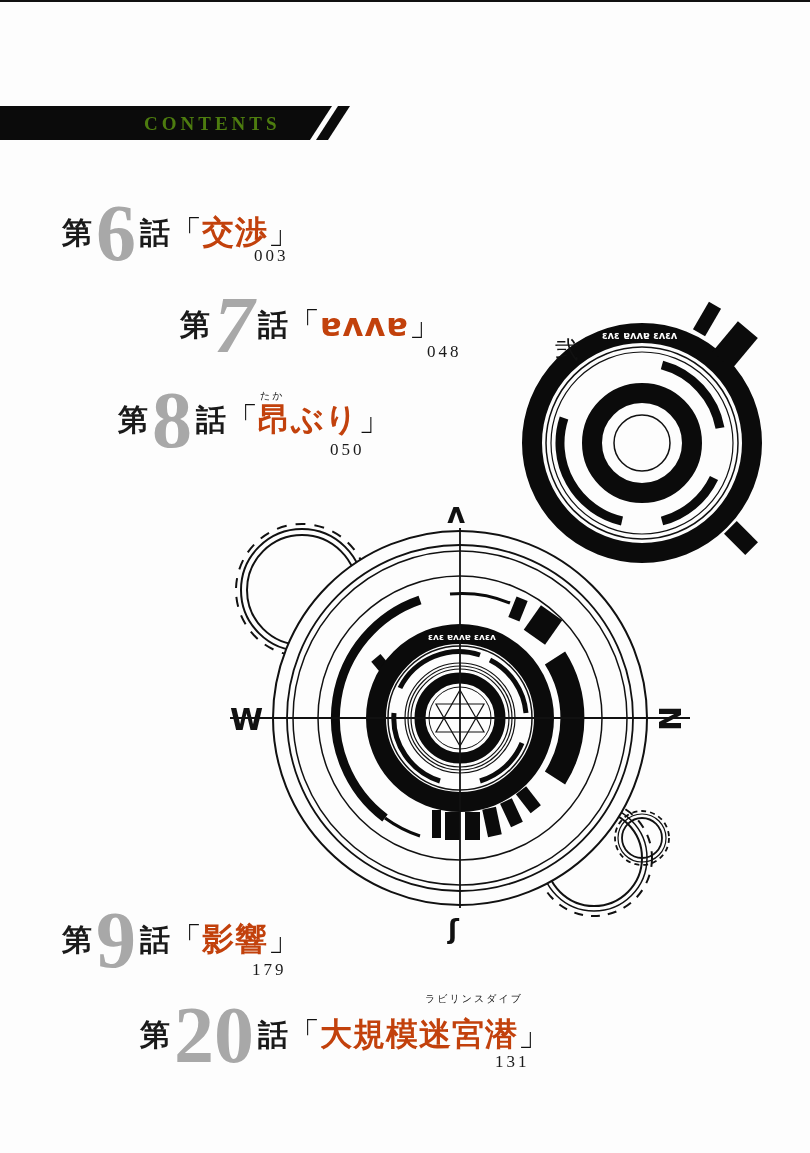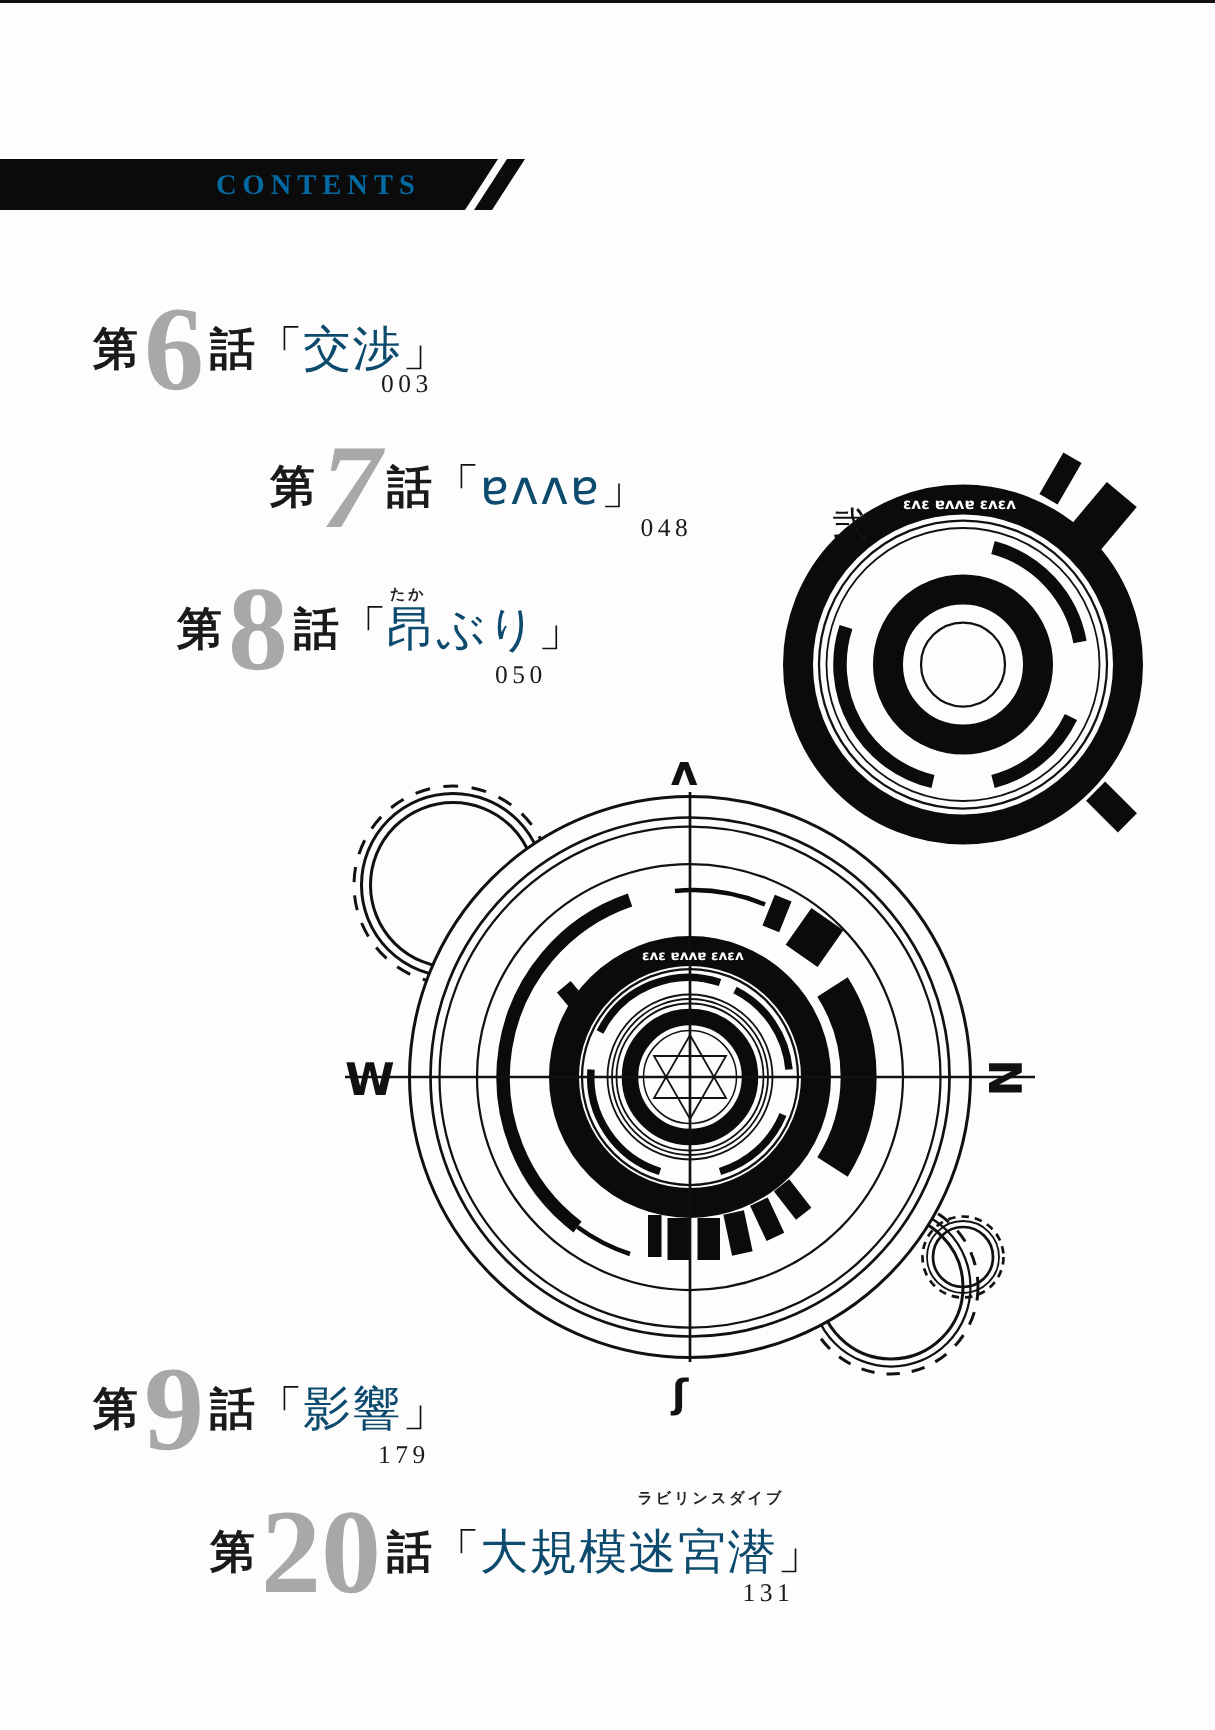--- a/index.html
+++ b/index.html
@@ -1,32 +1,32 @@
 <!DOCTYPE html>
 <html><head>
 <meta charset="utf-8">
 <style>
   html, body { margin: 0; padding: 0; background: #fdfdfd; }
   body { width: 810px; height: 1153px; position: relative; overflow: hidden;
          font-family: "DejaVu Serif", serif; }
   .topline { position: absolute; left: 0; top: 0; width: 810px; height: 2px; background: #111; }
   .contents-bar { position: absolute; left: 0; top: 106px; width: 310px; height: 34px; background: #0b0b0b; }
   .contents-bar-slash { position: absolute; left: 300px; top: 106px; width: 52px; height: 34px; }
-  .contents-title { position: absolute; left: 144px; top: 113px; color: #0369a1;
+  .contents-title { position: absolute; left: 144px; top: 113px; color: #4d7c0f;
          font-family: "Liberation Serif", serif; font-weight: bold; font-size: 19px; letter-spacing: 4px; }
   .chapter { position: absolute; }
   .ch-line { position: relative; white-space: nowrap; }
   .ch-dai, .ch-wa { font-family: "DejaVu Serif", serif; font-weight: bold; font-size: 30px; color: #1a1a1a; vertical-align: middle; }
   .ch-num { font-family: "Liberation Serif", serif; font-weight: bold; color: #a8a8a8; vertical-align: middle;
             font-size: 80px; line-height: 70px; display: inline-block; margin: 0 4px; }
   .ch-num.italic { font-style: italic; }
-  .ch-title { font-family: "DejaVu Sans", sans-serif; font-weight: normal; font-size: 32px; color: #0c4a6e; vertical-align: middle; letter-spacing: 1px; }
+  .ch-title { font-family: "DejaVu Sans", sans-serif; font-weight: bold; font-size: 32px; color: #c2410c; vertical-align: middle; letter-spacing: 1px; }
   .ch-bracket { font-family: "DejaVu Serif", serif; font-size: 32px; color: #111; vertical-align: middle; }
   .ch-page { position: absolute; font-family: "Liberation Serif", serif; font-size: 17px; letter-spacing: 3px; color: #1a1a1a; }
-  .ruby { position: absolute; font-family: "DejaVu Sans", sans-serif; font-size: 10px; color: #222; letter-spacing: 2px; white-space: nowrap; font-weight: bold; }
+  .ruby { position: absolute; font-family: "DejaVu Sans", sans-serif; font-size: 10px; color: #222; letter-spacing: 2px; white-space: nowrap; }
   svg.art { position: absolute; left: 0; top: 0; }
 </style>
 </head>
 <body>
 
 <div class="topline"></div>
 
 <div class="contents-bar"></div>
 <svg class="contents-bar-slash" viewBox="0 0 52 34" width="52" height="34">
   <polygon points="10,0 32,0 10,34 0,34 0,0" fill="#0b0b0b"></polygon>

